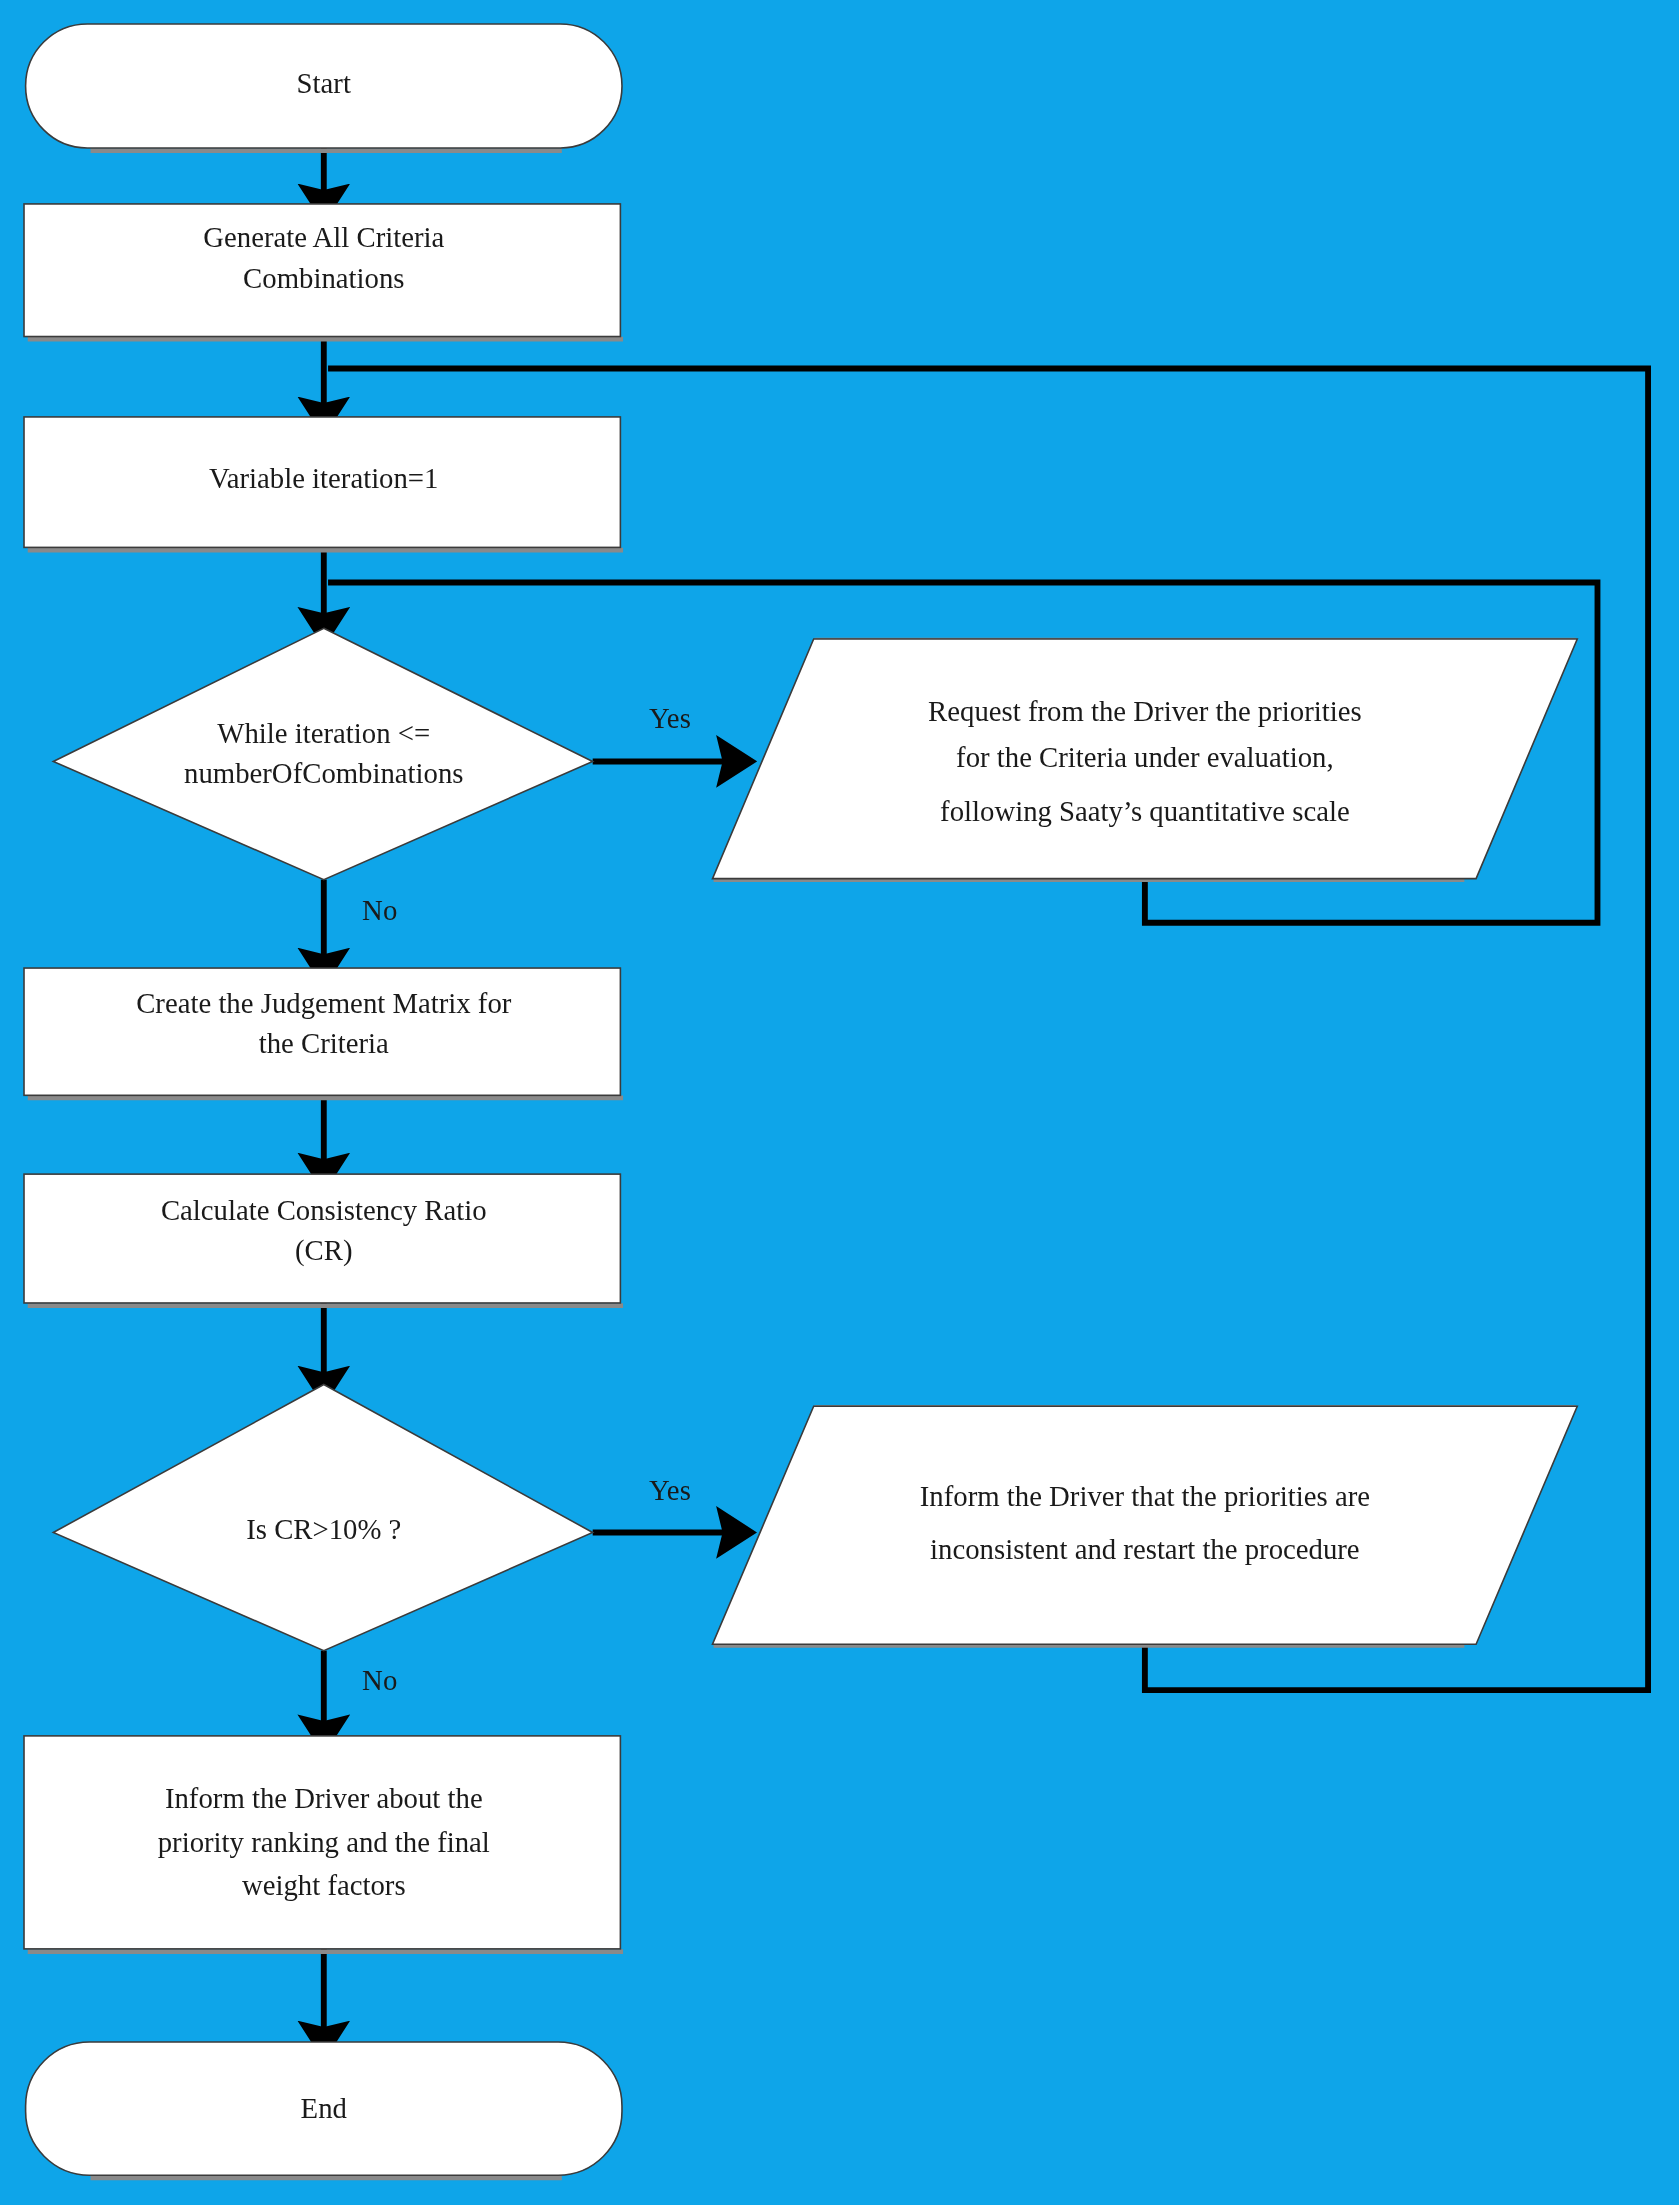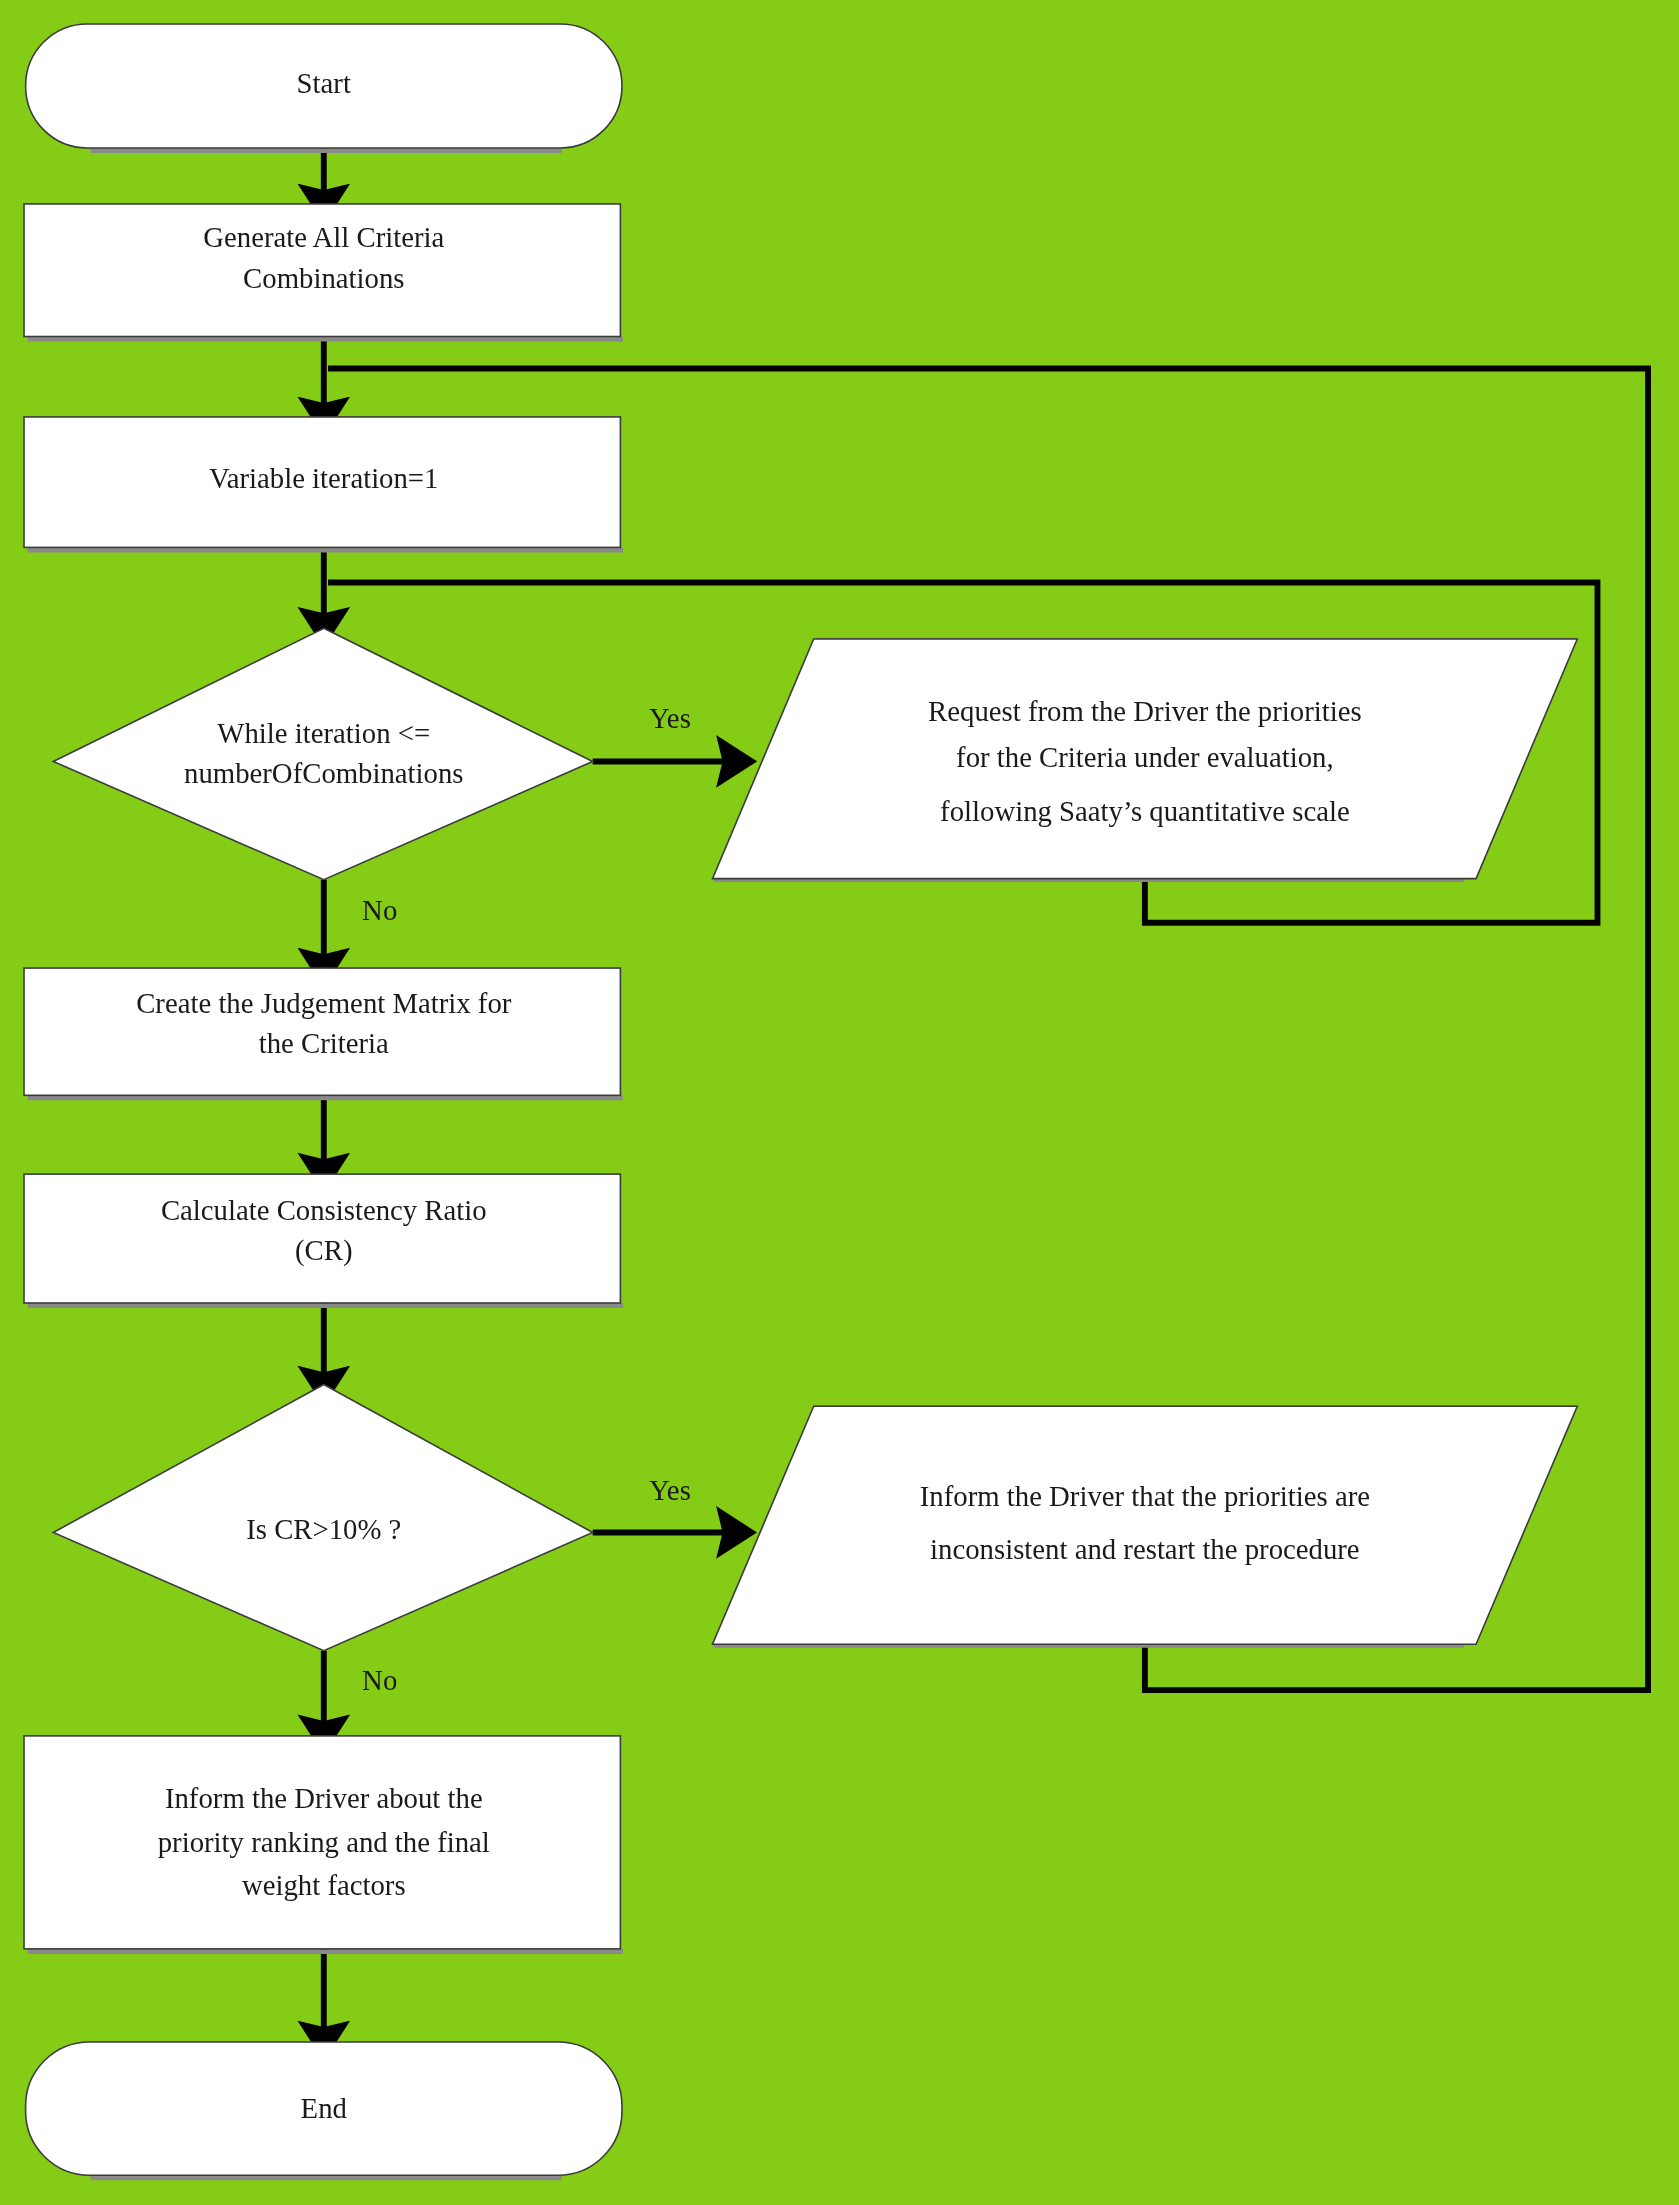--- a/index.html
+++ b/index.html
@@ -10,21 +10,21 @@
   body {
     width: 1679px;
     height: 2205px;
     font-family: "Liberation Serif", "DejaVu Serif", serif;
     overflow: hidden;
   }
   #flowchart-root {
     position: relative;
     width: 1679px;
     height: 2205px;
-    background: #84cc16;
+    background: #0ea5e9;
   }
   svg.fc {
     position: absolute;
     top: 0;
     left: 0;
     width: 1679px;
     height: 2205px;
   }
   .shape-outline {
     fill: #ffffff;

